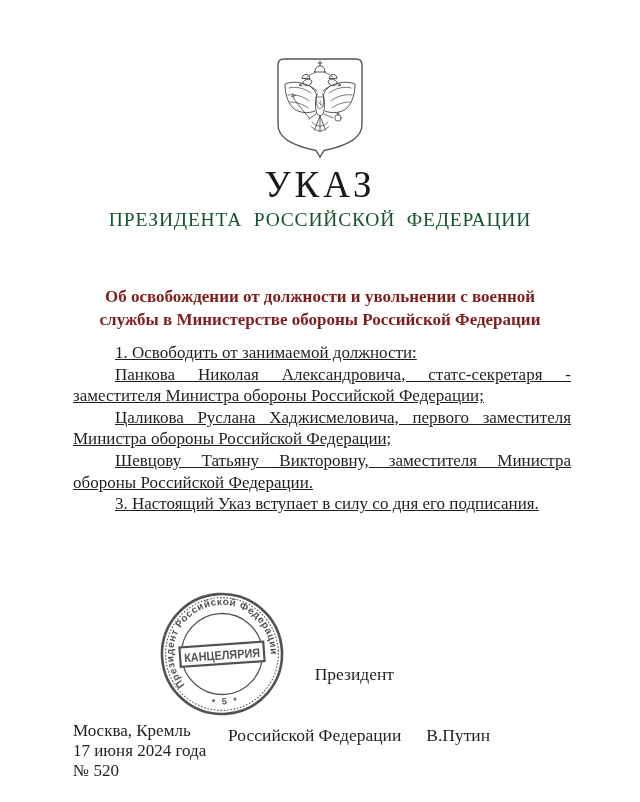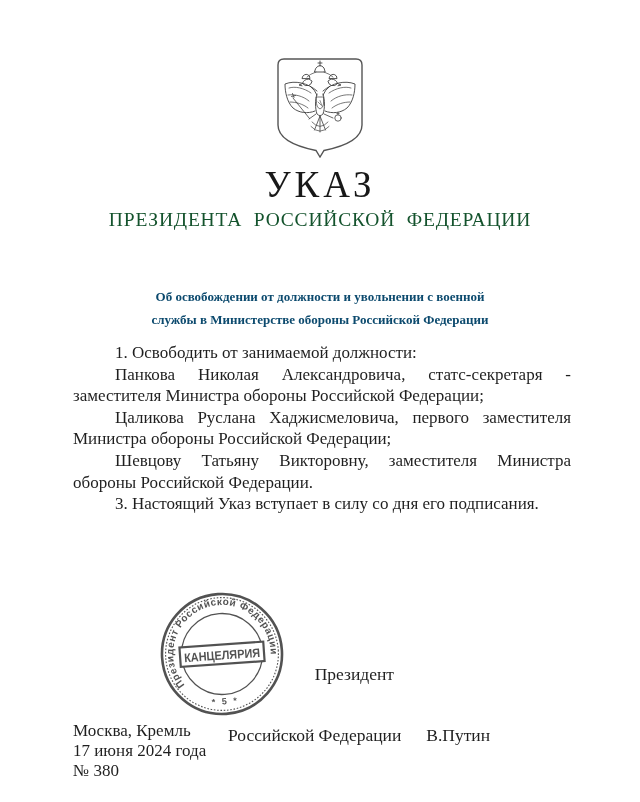--- a/index.html
+++ b/index.html
@@ -17,27 +17,27 @@
   .title {
     position:absolute; left:0; top:163px; width:640px;
     text-align:center; font-size:37px; letter-spacing:4px; color:#181818;
   }
   .subtitle {
     position:absolute; left:0; top:209px; width:640px;
     text-align:center; font-size:19.5px; letter-spacing:0.8px; word-spacing:6px; color:#14532d;
   }
   .subject {
     position:absolute; left:0; top:286px; width:640px;
-    text-align:center; font-weight:bold; font-size:13px; line-height:22.5px; color:#0c4a6e;
+    text-align:center; font-weight:bold; font-size:17px; line-height:22.5px; color:#7f1d1d;
   }
   .body-text {
     position:absolute; left:73px; top:342px; width:498px;
     font-size:17px; line-height:21.6px; text-align:justify;
   }
-  .body-text p { text-indent:42px; margin:0; }
+  .body-text p { text-indent:42px; margin:0;text-decoration:underline; }
   .signature { position:absolute; left:228px; top:664px; font-size:17.5px; line-height:21.5px; z-index:1; }
   .sig-title-1 { width:166px; text-align:right; }
   .sig-row { display:flex; align-items:flex-end;margin-top:39px; }
   .sig-name { margin-left:25px; }
   .stamp { position:absolute; left:158px; top:590px; width:128px; height:128px; z-index:5; opacity:0.88; }
   .footer { position:absolute; left:73px; top:721px; font-size:17px; line-height:19.8px; }
   svg text { font-family:"Liberation Sans", sans-serif; }
 </style>
 </head>
 <body>
@@ -121,16 +121,16 @@
       </text>
       <text x="64" y="114.5" text-anchor="middle" font-size="9" font-weight="bold" letter-spacing="2" fill="#3b3b3b" stroke="none">* 5 *</text>
       <rect x="22" y="54.5" width="84" height="19.5" fill="#ffffff" stroke-width="2.2"></rect>
       <text x="64" y="69.5" text-anchor="middle" font-size="12.5" font-weight="bold" textLength="76" lengthAdjust="spacingAndGlyphs" fill="#3b3b3b" stroke="none">КАНЦЕЛЯРИЯ</text>
     </g>
   </svg>
 
   <div class="footer">
     <div>Москва, Кремль</div>
     <div>17 июня 2024 года</div>
-    <div>№ 380</div>
+    <div>№ 520</div>
   </div>
 
 </div>
 
 </body></html>

